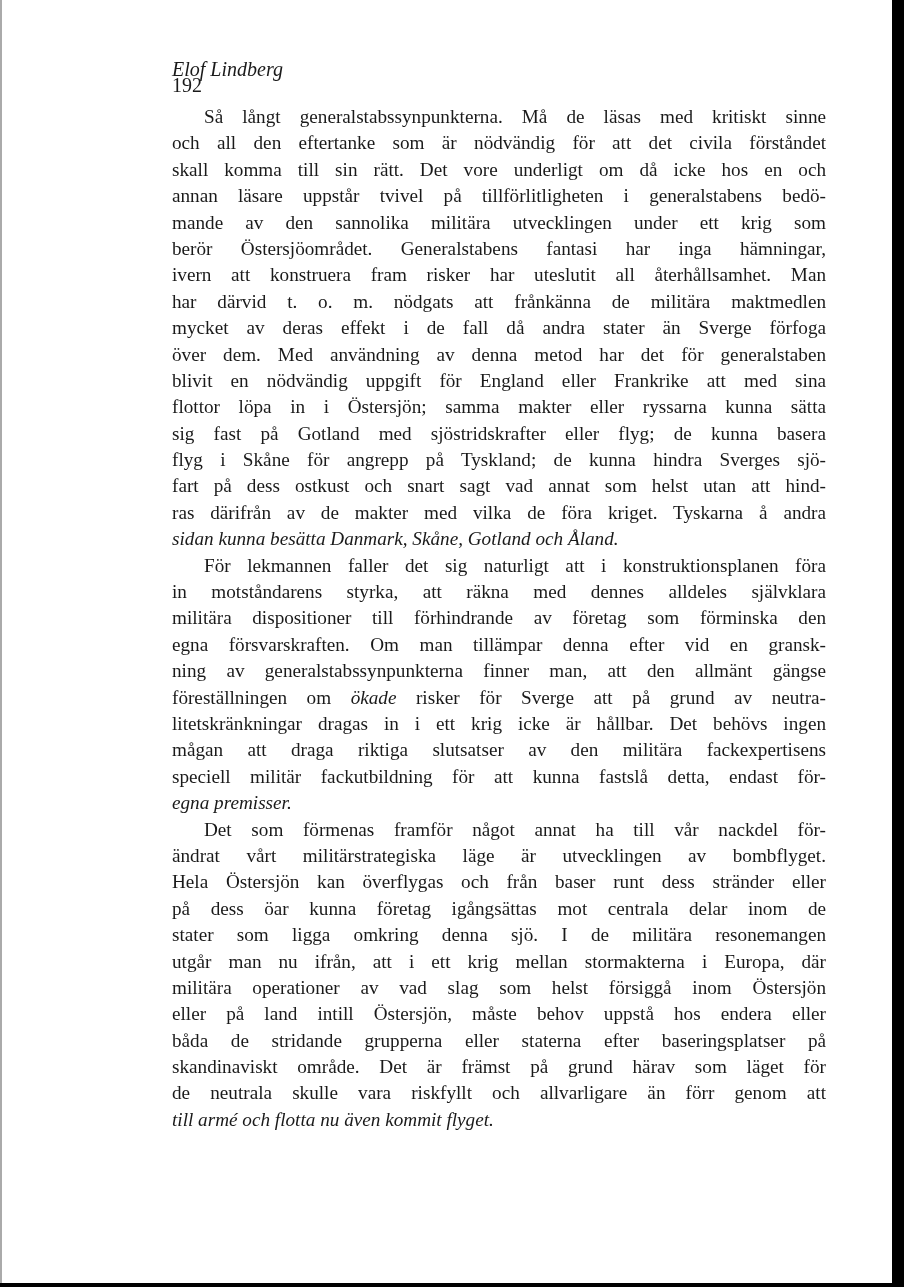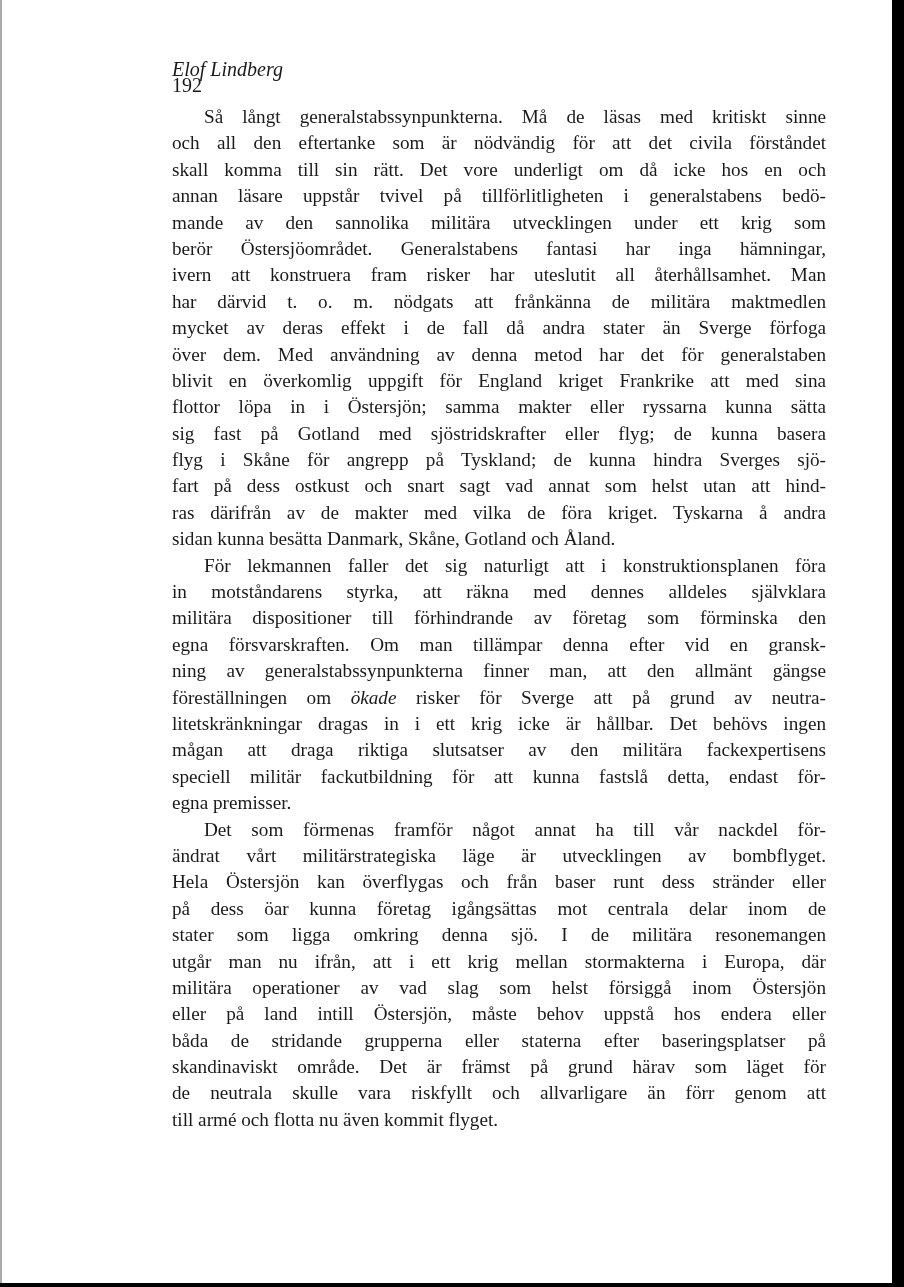--- a/index.html
+++ b/index.html
@@ -12,21 +12,21 @@
     .edge-bottom { position: absolute; left: 0; bottom: 0; width: 904px; height: 4px; background: #000; }
     .edge-left { position: absolute; left: 0; top: 0; width: 2px; height: 1287px; background: #555; opacity: .5; }
     .header { position: absolute; top: 58px; left: 172px; width: 654px; height: 28px; }
     .page-number { position: absolute; left: 0; top: 16px; font-size: 20px; }
     .running-head { position: absolute; left: 0; width: 100%; top: 0; text-align: left; font-size: 20px; font-style: italic; }
     .body { position: absolute; top: 104px; left: 186px; width: 640px; }
     .line {
       display: block; font-size: 19.2px; line-height: 26.4px; height: 26.4px; white-space: nowrap;
       text-align: justify; text-align-last: justify;
     }
-    .line.last { text-align-last: left; }
+    .line.last { text-align-last: left; font-style: italic; }
     .line.indent { padding-left: 18px; }
     .line.flush { margin-left: -14px; }
     em { }
   </style>
 </head>
 <body>
 
 <div class="edge-left"></div>
 <div class="edge-right"></div>
 <div class="edge-bottom"></div>
@@ -41,21 +41,21 @@
     <span class="line indent">Så långt generalstabssynpunkterna.  Må de läsas med kritiskt sinne</span>
     <span class="line flush">och all den eftertanke som är nödvändig för att det civila förståndet</span>
     <span class="line flush">skall komma till sin rätt.  Det vore underligt om då icke hos en och</span>
     <span class="line flush">annan läsare uppstår tvivel på tillförlitligheten i generalstabens bedö-</span>
     <span class="line flush">mande av den sannolika militära utvecklingen under ett krig som</span>
     <span class="line flush">berör Östersjöområdet.  Generalstabens fantasi har inga hämningar,</span>
     <span class="line flush">ivern att konstruera fram risker har uteslutit all återhållsamhet.  Man</span>
     <span class="line flush">har därvid t. o. m. nödgats att frånkänna de militära maktmedlen</span>
     <span class="line flush">mycket av deras effekt i de fall då andra stater än Sverge förfoga</span>
     <span class="line flush">över dem.  Med användning av denna metod har det för generalstaben</span>
-    <span class="line flush">blivit en överkomlig uppgift för England kriget Frankrike att med sina</span>
+    <span class="line flush">blivit en nödvändig uppgift för England eller Frankrike att med sina</span>
     <span class="line flush">flottor löpa in i Östersjön; samma makter eller ryssarna kunna sätta</span>
     <span class="line flush">sig fast på Gotland med sjöstridskrafter eller flyg; de kunna basera</span>
     <span class="line flush">flyg i Skåne för angrepp på Tyskland; de kunna hindra Sverges sjö-</span>
     <span class="line flush">fart på dess ostkust och snart sagt vad annat som helst utan att hind-</span>
     <span class="line flush">ras därifrån av de makter med vilka de föra kriget.  Tyskarna å andra</span>
     <span class="line flush last">sidan kunna besätta Danmark, Skåne, Gotland och Åland.</span>
   </div>
   <div>
     <span class="line indent">För lekmannen faller det sig naturligt att i konstruktionsplanen föra</span>
     <span class="line flush">in motståndarens styrka, att räkna med dennes alldeles självklara</span>

